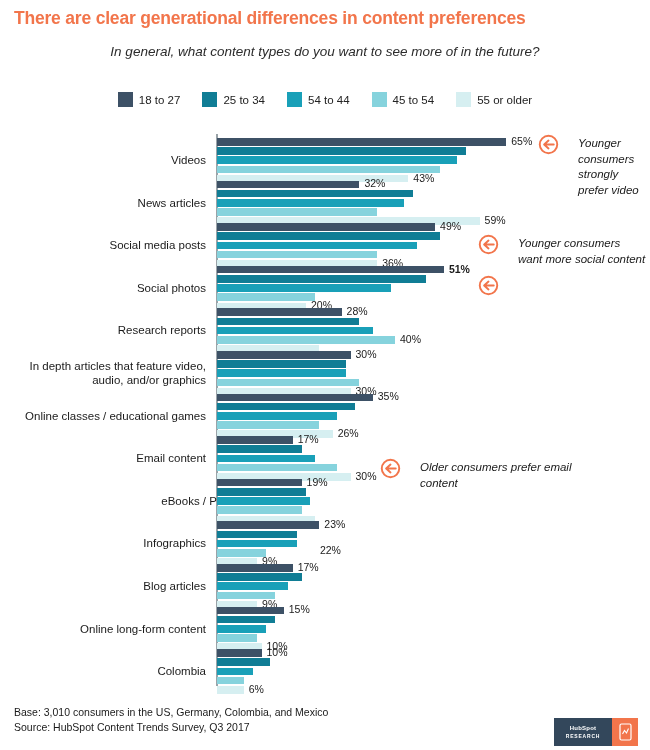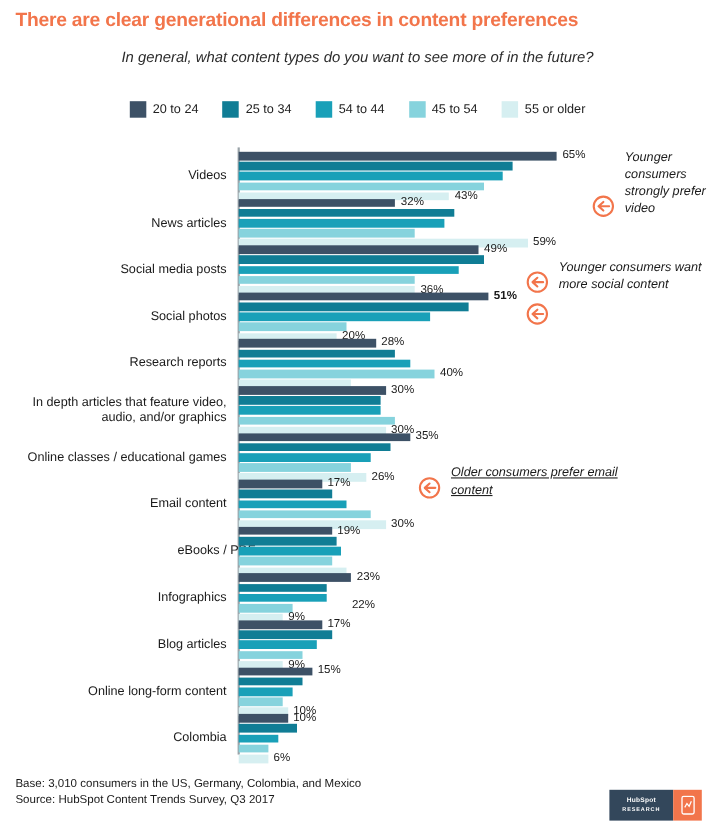--- a/index.html
+++ b/index.html
@@ -117,22 +117,22 @@
     top: -3.2px;
     font-size: 10.5px;
     color: #1a1a1a;
     white-space: nowrap;
   }
 
   
   .annotation {
     position: absolute;
     display: flex;
-    align-items: flex-end;
-    gap: 9px;
+    align-items: flex-start;
+    gap: 19px;
   }
   .annotation-icon {
     flex: 0 0 auto;
     width: 21px;
     height: 21px;
     margin-top: -2px;
   }
   .annotation-text {
     font-size: 11.5px;
     font-style: italic;
@@ -188,21 +188,21 @@
 </style>
 </head>
 <body>
 
 <div id="chart-title">There are clear generational differences in content preferences</div>
 <div id="chart-subtitle">In general, what content types do you want to see more of in the future?</div>
 
 <div id="legend">
     <div class="legend-item">
       <span class="legend-swatch" style="background: rgb(61, 81, 102);"></span>
-      <span class="legend-label">20 to 24</span>
+      <span class="legend-label">18 to 27</span>
     </div>
     <div class="legend-item">
       <span class="legend-swatch" style="background: rgb(16, 125, 149);"></span>
       <span class="legend-label">25 to 34</span>
     </div>
     <div class="legend-item">
       <span class="legend-swatch" style="background: rgb(25, 160, 184);"></span>
       <span class="legend-label">54 to 44</span>
     </div>
     <div class="legend-item">
@@ -530,21 +530,21 @@
     </svg>
     <div class="annotation-text">Younger consumers strongly prefer video</div>
   </div>
 <div class="annotation" style="left: 478px; top: 236px; width: 168px;">
     <svg viewBox="0 0 24 24" class="annotation-icon">
       <circle cx="12" cy="12" r="10" fill="none" stroke="#f2754b" stroke-width="2.2"></circle>
       <path d="M18 12 H8 M12 7.5 L7 12 L12 16.5" fill="none" stroke="#f2754b" stroke-width="2.2" stroke-linecap="round" stroke-linejoin="round"></path>
     </svg>
     <div class="annotation-text">Younger consumers want more social content</div>
   </div>
-<div class="annotation" style="left: 380px; top: 423px; width: 200px; text-decoration: underline;">
+<div class="annotation" style="left: 380px; top: 460px; width: 200px;">
     <svg viewBox="0 0 24 24" class="annotation-icon">
       <circle cx="12" cy="12" r="10" fill="none" stroke="#f2754b" stroke-width="2.2"></circle>
       <path d="M18 12 H8 M12 7.5 L7 12 L12 16.5" fill="none" stroke="#f2754b" stroke-width="2.2" stroke-linecap="round" stroke-linejoin="round"></path>
     </svg>
     <div class="annotation-text">Older consumers prefer email content</div>
   </div>
 <div class="annotation" style="left: 478px; top: 277px;">
     <svg viewBox="0 0 24 24" class="annotation-icon">
       <circle cx="12" cy="12" r="10" fill="none" stroke="#f2754b" stroke-width="2.2"></circle>
       <path d="M18 12 H8 M12 7.5 L7 12 L12 16.5" fill="none" stroke="#f2754b" stroke-width="2.2" stroke-linecap="round" stroke-linejoin="round"></path>

